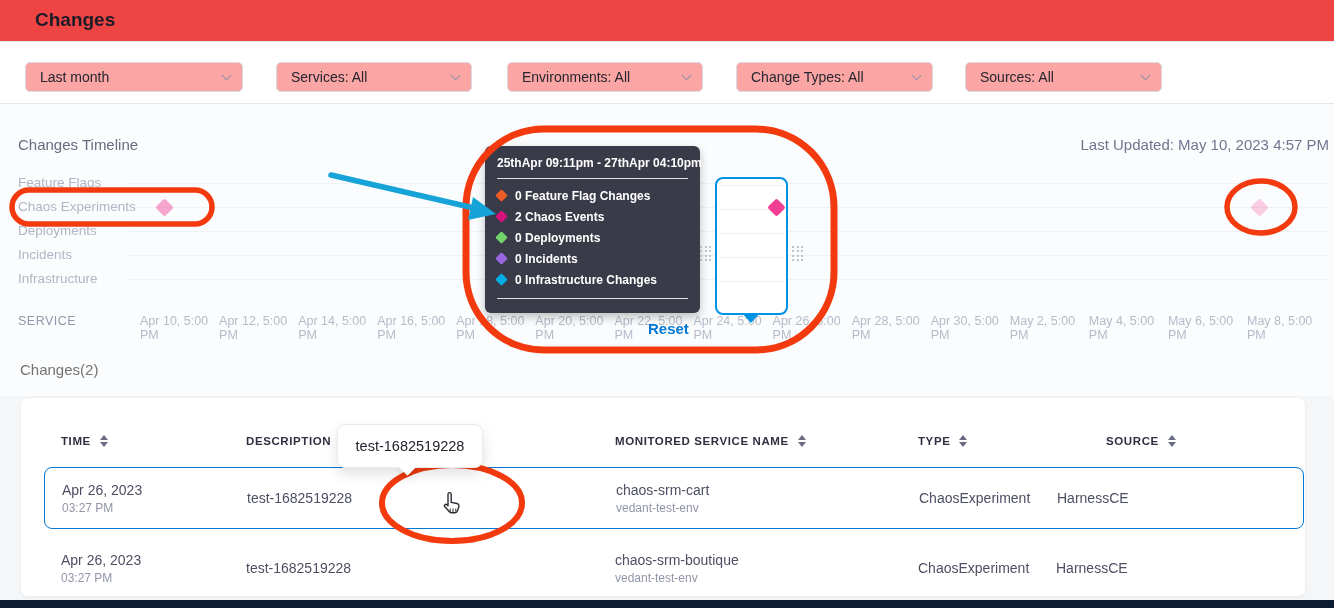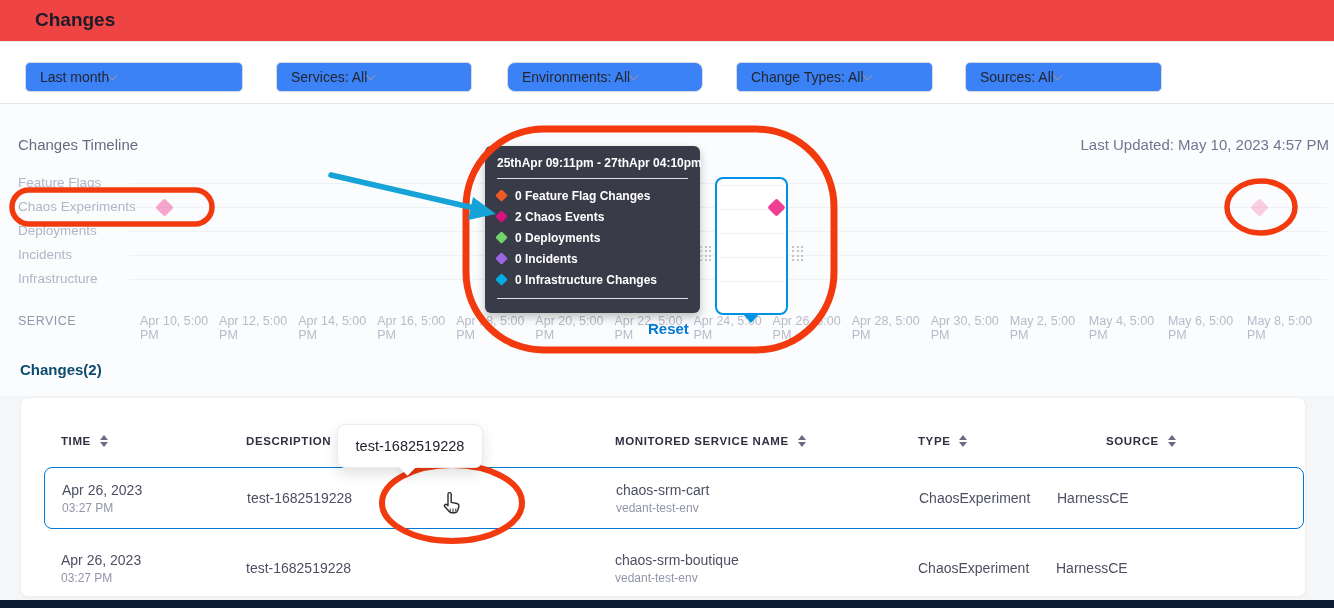--- a/index.html
+++ b/index.html
@@ -8,22 +8,22 @@
 
   
   .edge-strip { position:absolute; left:0; top:0; width:8px; height:600px; background:#f7f7f9; border-right:1px solid #e9eaef; }
 
   
   .topbar { position:absolute; left:0; top:0; width:1334px; height:42px; background:#ef4444; border-bottom:1px solid #e8e9ec; }
   .page-title { position:absolute; left:35px; top:9px; font-size:19px; font-weight:700; color:#1b1c28; }
 
   
   .filterbar { position:absolute; left:0; top:42px; width:1334px; height:62px; background:#fff; border-bottom:1px solid #e6e7ea; }
-  .dd { position:absolute; top:20px; height:30px; background:#3b82f6; border:1px solid #d8d9e0; border-radius:5px;
-        display:flex; align-items:center; padding:0 12px 0 14px; cursor:pointer; }
+  .dd { position:absolute; top:20px; height:30px; background:#fca5a5; border:1px solid #d8d9e0; border-radius:5px;
+        display:flex; align-items:center; justify-content:space-between; padding:0 12px 0 14px; cursor:pointer; }
   .dd-label { font-size:14px; color:#24252f; white-space:nowrap; }
   .chev { width:7px; height:7px; border-right:1.6px solid #9093a8; border-bottom:1.6px solid #9093a8; transform:rotate(45deg); margin-top:-3px; flex:0 0 auto; }
   .clear-filters { position:absolute; left:1196px; top:69px; font-size:15px; font-weight:700; color:#0278d5; cursor:pointer; }
 
   
   .tl-section { position:absolute; left:0; top:104px; width:1334px; height:292px; background:#fbfcfd; }
   .tl-title { position:absolute; left:18px; top:32px; font-size:15px; color:#696b80; }
   .last-updated { position:absolute; right:5px; top:32px; font-size:15px; color:#737590; }
   .lane { position:absolute; left:0; right:0; height:24px; }
   .lane-line { position:absolute; left:130px; right:8px; top:12px; height:1px; background:#f0f1f4; }
@@ -47,21 +47,21 @@
   
   .brush { position:absolute; left:715px; top:73px; width:73px; height:138px; background:#fff; border:2px solid #0092e4; border-radius:8px; z-index:5; cursor:move; }
   .brush-line { position:absolute; left:2px; right:2px; height:1px; background:#f0f1f4; }
   .handle { position:absolute; top:139px; width:13px; height:21px; z-index:6; display:grid; grid-template-columns:repeat(3,2px); grid-auto-rows:2px; gap:2.5px; align-content:center; justify-content:center; cursor:ew-resize; }
   .handle i { background:#aab0bc; border-radius:50%; }
   .brush-caret { position:absolute; left:742px; top:209px; width:0; height:0; border-left:9px solid transparent; border-right:9px solid transparent; border-top:10px solid #0092e4; z-index:8; }
   .reset { position:absolute; left:648px; top:216px; font-size:15px; font-weight:700; color:#0278d5; z-index:8; cursor:pointer; }
 
   
   .changes-bg { position:absolute; left:0; top:396px; width:1334px; height:204px; background:#f4f6f8; }
-  .changes-title { position:absolute; left:20px; top:361px; font-size:15px; font-weight:700; color:#0c4a6e; z-index:2; }
+  .changes-title { position:absolute; left:20px; top:361px; font-size:15px; font-weight:400; color:#737373; z-index:2; }
   .card { position:absolute; left:20px; top:397px; width:1286px; height:200px; background:#fff; border:1px solid #eef0f2; border-radius:8px; box-shadow:0 1px 2px rgba(0,0,0,.04); z-index:2; }
   .th { position:absolute; top:33px; height:20px; display:flex; align-items:center; cursor:pointer; }
   .th-txt { font-size:11.5px; font-weight:700; letter-spacing:.6px; color:#2f3142; white-space:nowrap; }
   .sort { display:inline-flex; flex-direction:column; gap:2px; margin-left:9px; }
   .sort i { display:block; width:0; height:0; border-left:4px solid transparent; border-right:4px solid transparent; }
   .sort .up { border-bottom:5px solid #696c80; }
   .sort .dn { border-top:5px solid #696c80; }
   .t-row { position:absolute; left:23px; right:1px; border-radius:8px; cursor:pointer; }
   .t-row.selected { border:1.6px solid #0278d5; }
   .c { position:absolute; top:0; bottom:0; display:flex; flex-direction:column; justify-content:center; }
@@ -96,21 +96,21 @@
   <div class="filterbar">
     <div id="dd-mount">
         <div class="dd" style="left: 25px; width: 218px;">
     <span class="dd-label">Last month</span>
     <span class="chev"></span>
   </div>
         <div class="dd" style="left: 276px; width: 196px;">
     <span class="dd-label">Services: All</span>
     <span class="chev"></span>
   </div>
-        <div class="dd" style="left: 507px; width: 196px; border-radius: 8px;">
+        <div class="dd" style="left: 507px; width: 196px;">
     <span class="dd-label">Environments: All</span>
     <span class="chev"></span>
   </div>
         <div class="dd" style="left: 736px; width: 197px;">
     <span class="dd-label">Change Types: All</span>
     <span class="chev"></span>
   </div>
         <div class="dd" style="left: 965px; width: 197px;">
     <span class="dd-label">Sources: All</span>
     <span class="chev"></span>

